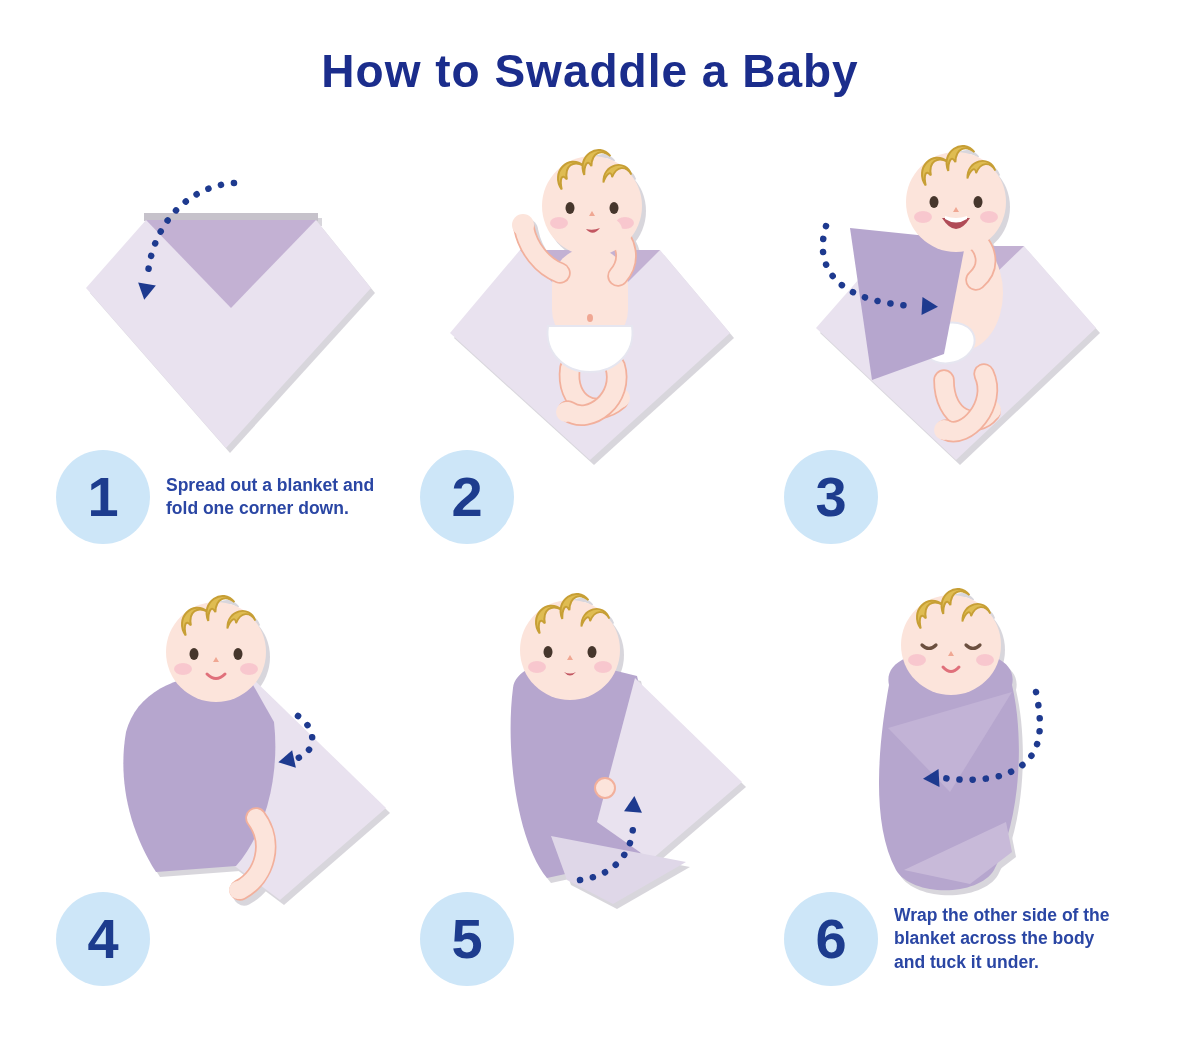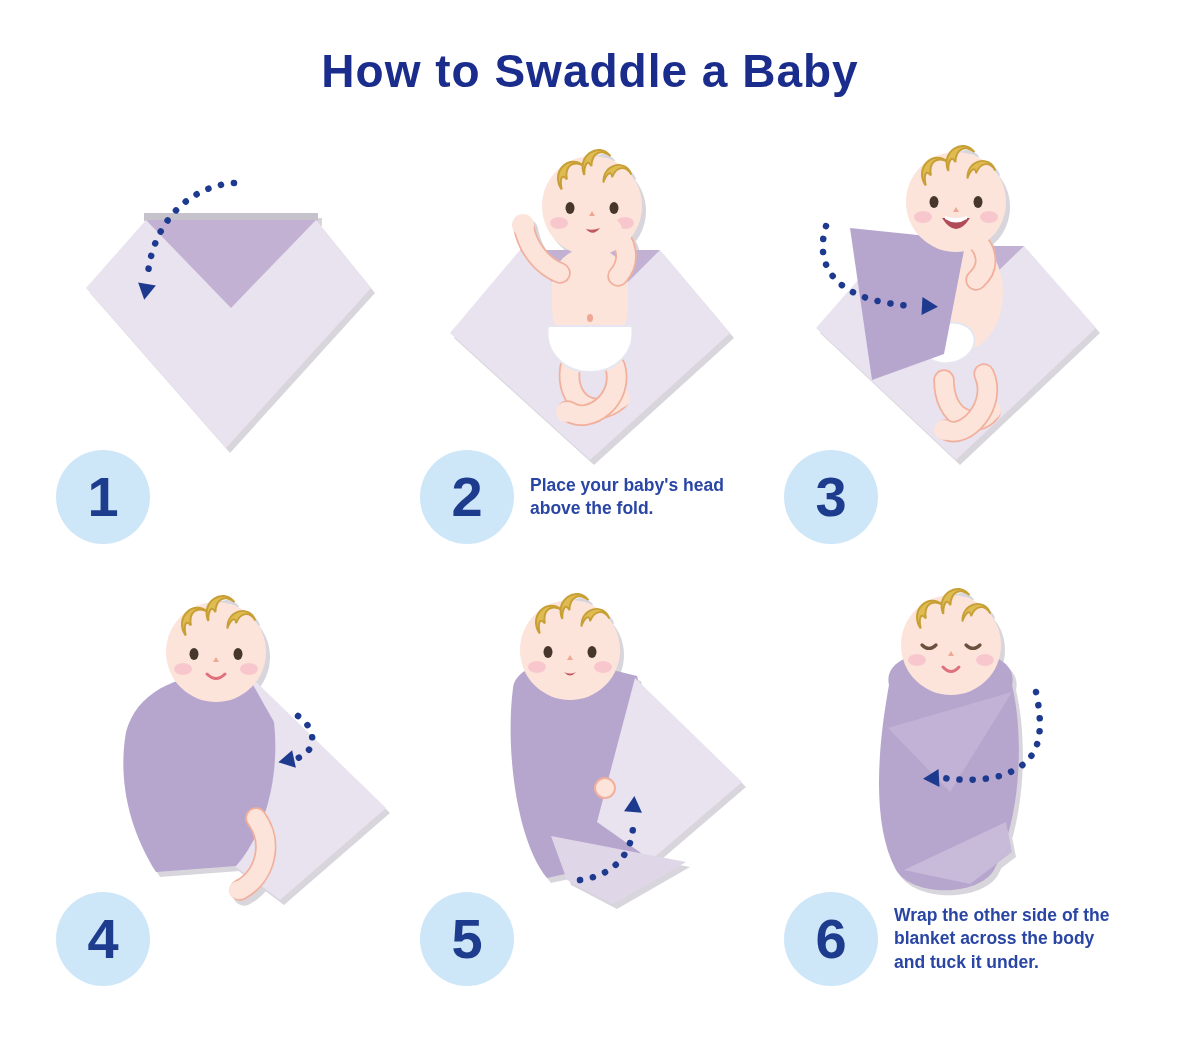--- a/index.html
+++ b/index.html
@@ -104,20 +104,21 @@
           <g>
             <path class="dots" d="M178,55 C135,58 98,92 92,145"></path>
             <use href="#ahead" transform="translate(91,156) rotate(100)"></use>
           </g>
         </svg>
       </div>
       <div class="caption">
         <div class="num-circle">
           <span>1</span>
         </div>
+        <p class="cap-text">Spread out a blanket and fold one corner down.</p>
       </div>
     </section>
 
     <section class="step">
       <div class="art">
         <svg width="340" height="340" viewBox="0 0 340 340">
           <g class="shadowed">
             <polygon class="bl" points="30,205 100,122 240,122 310,205 170,332"></polygon>
             <polygon class="bf" points="100,122 240,122 170,192"></polygon>
             <g>
@@ -146,21 +147,20 @@
               </g>
               <circle cx="191" cy="102" r="11" class="skin"></circle>
             </g>
           </g>
         </svg>
       </div>
       <div class="caption">
         <div class="num-circle">
           <span>2</span>
         </div>
-        <p class="cap-text">Place your baby's head above the fold.</p>
       </div>
     </section>
 
     <section class="step">
       <div class="art">
         <svg width="340" height="340" viewBox="0 0 340 340">
           <g class="shadowed">
             <polygon class="bl" points="32,200 104,118 240,118 312,200 172,332"></polygon>
             <polygon class="bf" points="104,118 240,118 172,184"></polygon>
             <ellipse cx="177" cy="165" rx="42" ry="58" class="skin"></ellipse>

